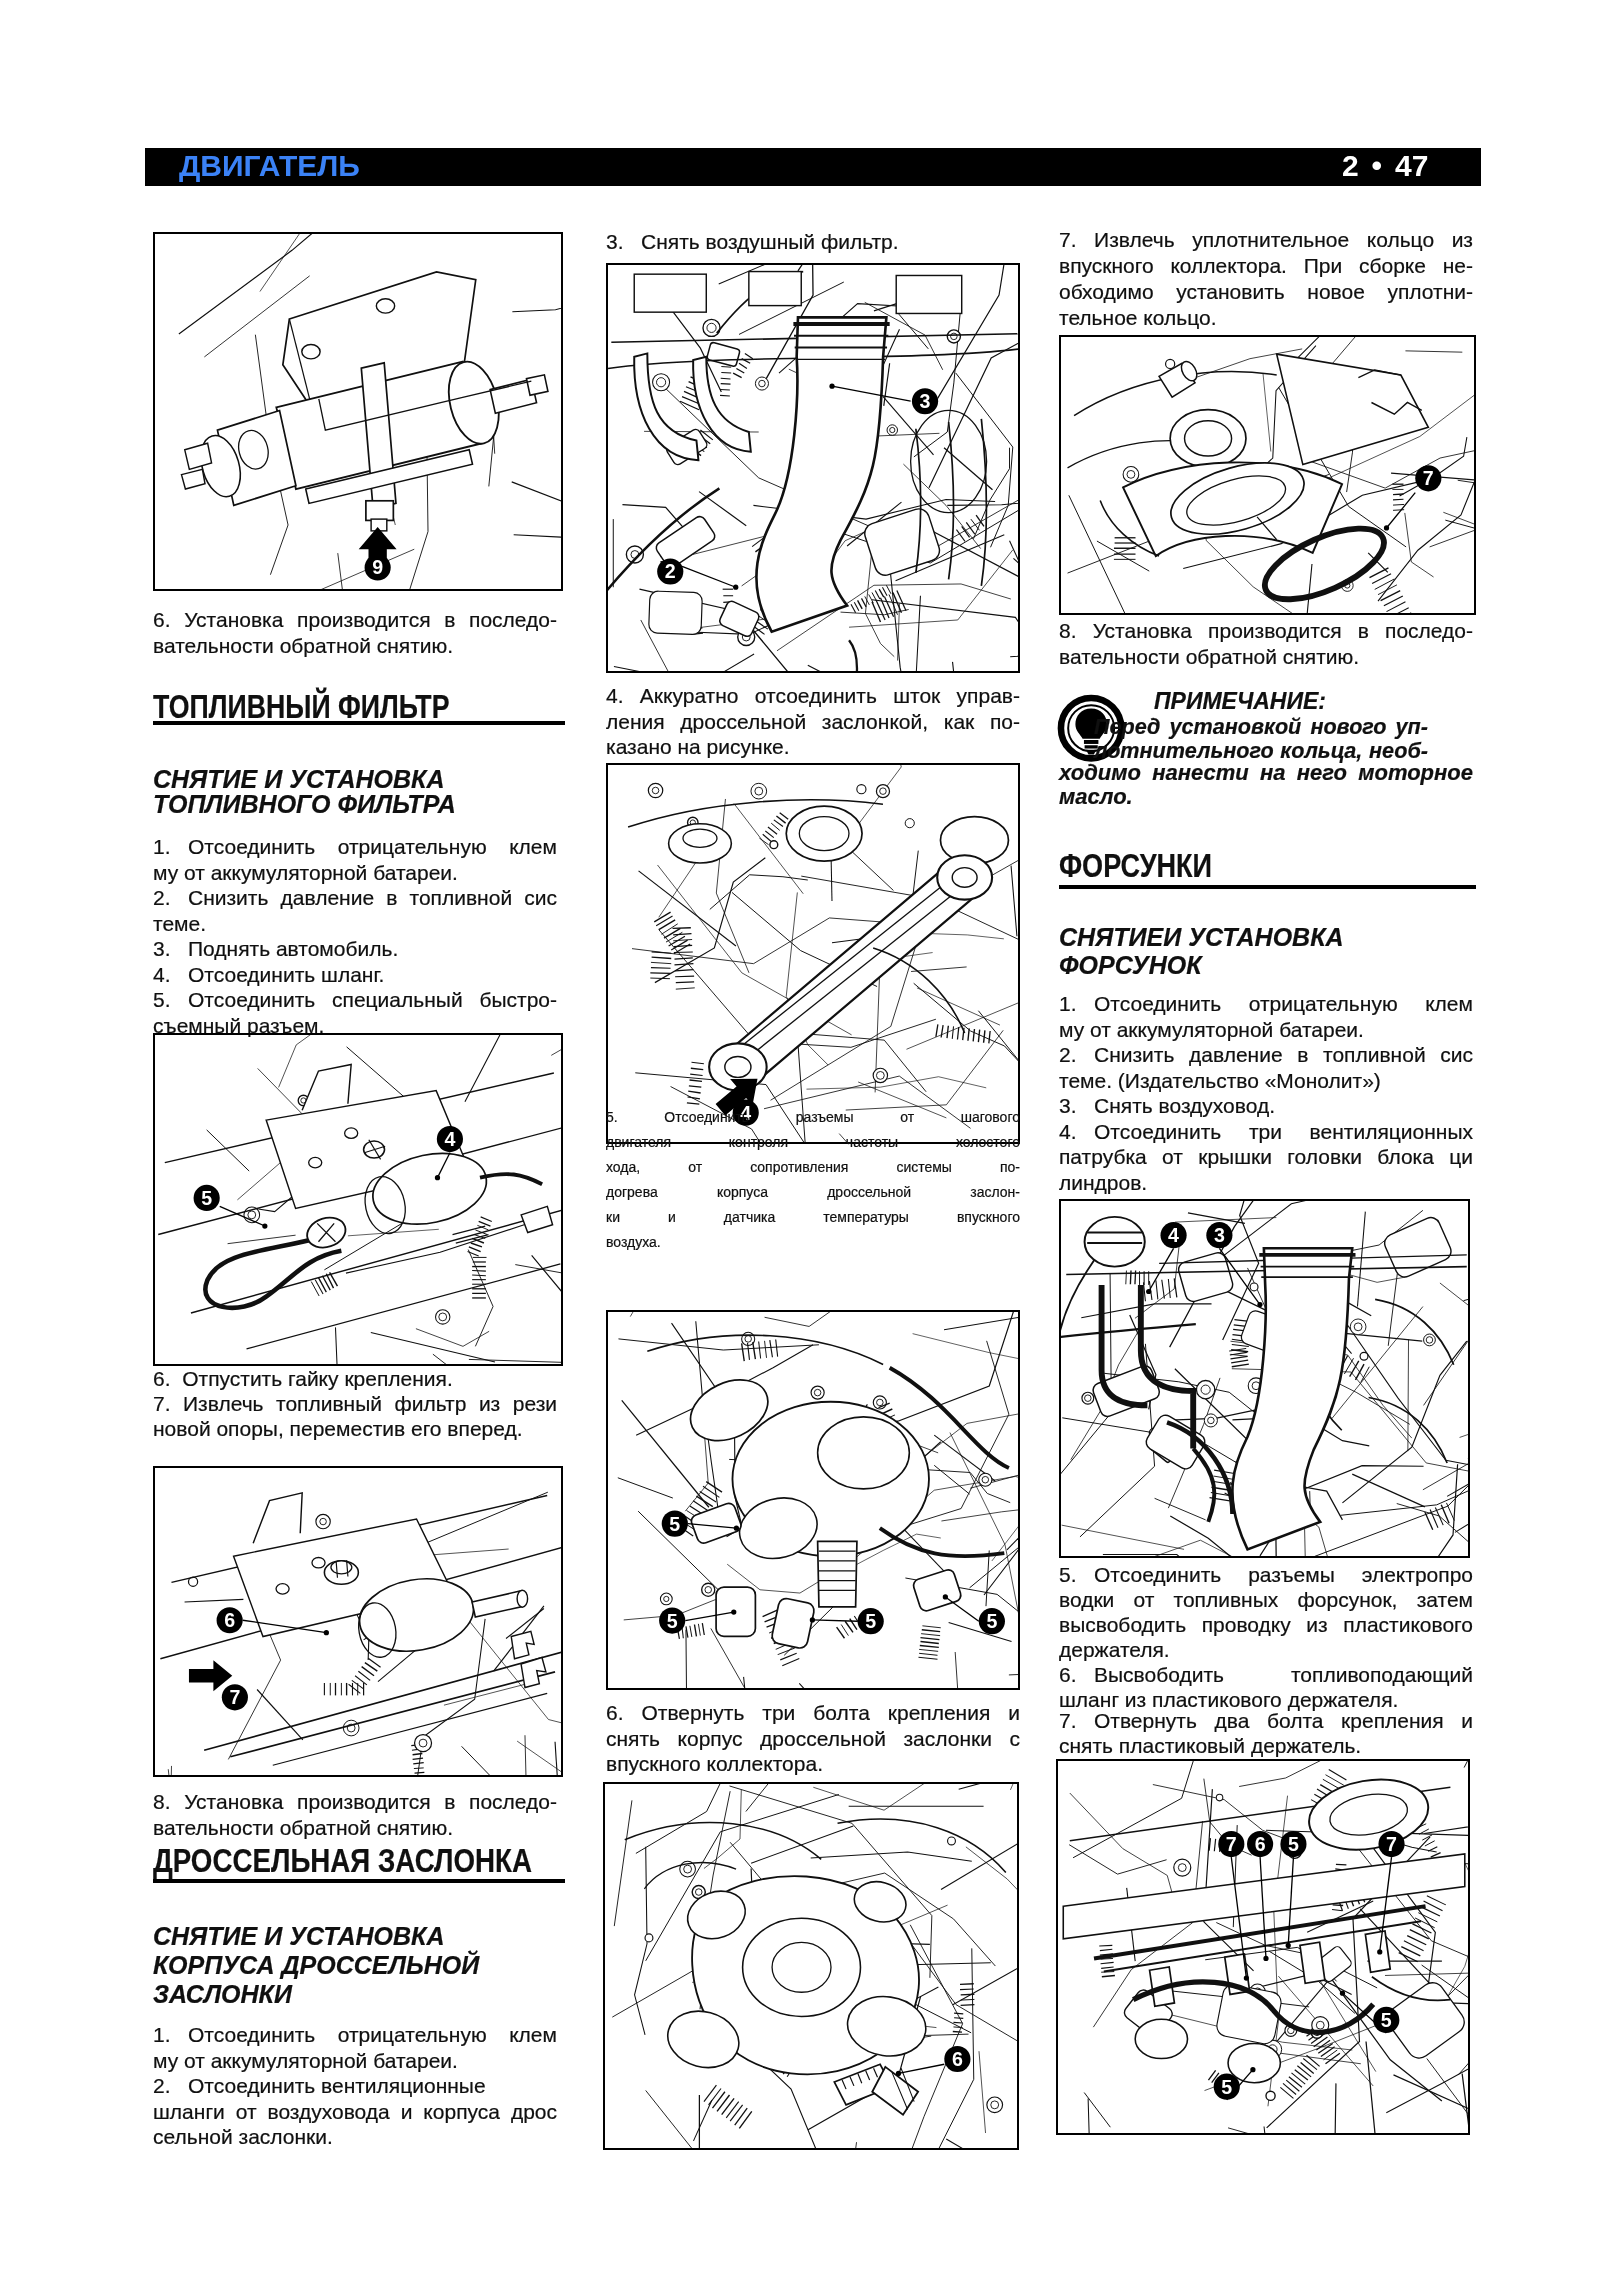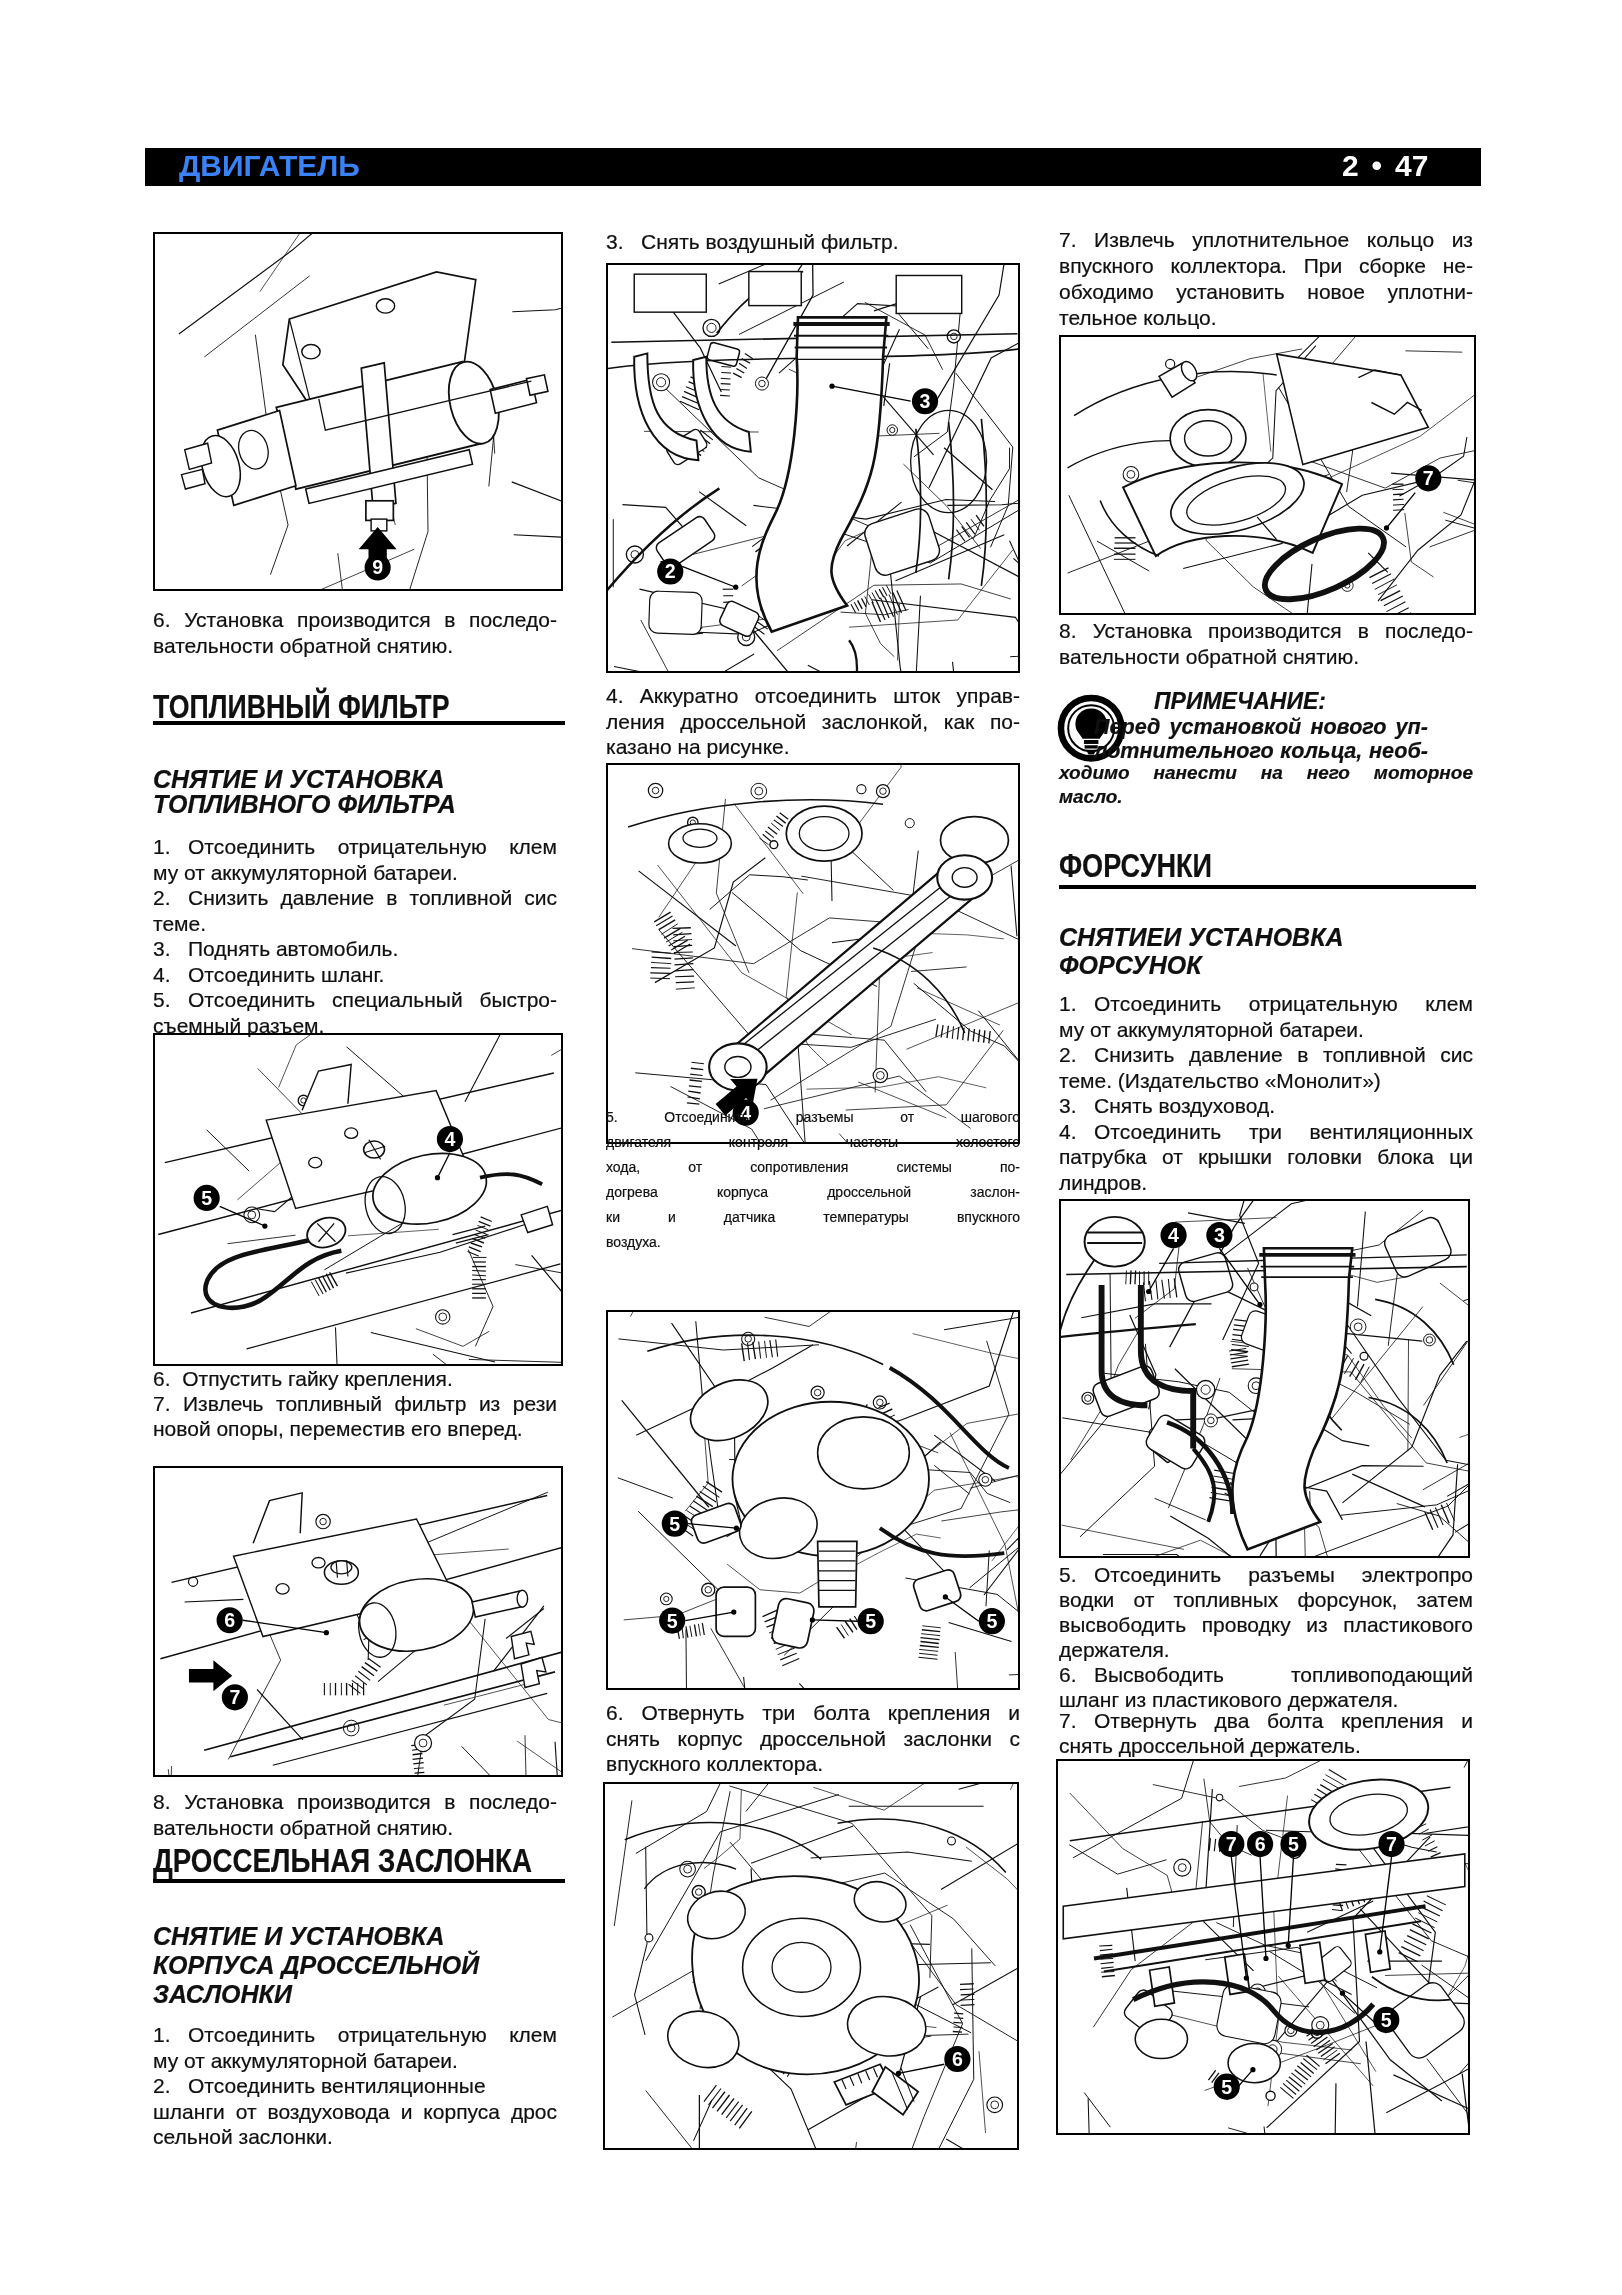--- a/index.html
+++ b/index.html
@@ -983,21 +983,21 @@
     <rect x="42" y="78" width="20" height="5" fill="#000"></rect>
     <path d="M44 85 L60 85 L56 92 L48 92 Z" fill="#000"></path>
   </svg>
 <div class="tb" style="left:1139px;top:690px;width:334px;font-size:23px;line-height:23.6px;font-weight:bold;font-style:italic;margin-left:15px;">
     <div class="ll">ПРИМЕЧАНИЕ:</div>
   </div>
 <div class="tb" style="left:1094px;top:715px;width:334px;font-size:21.6px;line-height:23.6px;font-weight:bold;font-style:italic;">
     <div class="lj">Перед установкой нового уп-</div>
     <div class="lj">лотнительного кольца, необ-</div>
   </div>
-<div class="tb" style="left:1059px;top:761px;width:414px;font-size:19px;line-height:23.6px;font-weight:bold;font-style:italic;">
+<div class="tb" style="left:1059px;top:761px;width:414px;font-size:22px;line-height:23.6px;font-weight:bold;font-style:italic;">
     <div class="lj">ходимо нанести на него моторное</div>
     <div class="ll">масло.</div>
   </div>
 <div class="tb" style="left:1059px;top:849px;font-size:33px;line-height:33px;font-weight:bold;transform:scaleX(0.82);transform-origin:0 50%;white-space:pre;">ФОРСУНКИ</div>
 <div style="position:absolute;left:1059px;top:885px;width:417px;height:3.9px;background:#000"></div>
 <div class="tb" style="left:1059px;top:923px;width:414px;font-size:25px;line-height:28px;font-weight:bold;font-style:italic;">
     <div class="ll">СНЯТИЕИ УСТАНОВКА</div>
     <div class="ll">ФОРСУНОК</div>
   </div>
 <div class="tb" style="left:1059px;top:991px;width:414px;font-size:21px;line-height:25.5px;">
@@ -1214,21 +1214,21 @@
 <div class="tb" style="left:1059px;top:1562px;width:414px;font-size:21px;line-height:25px;">
     <div class="lj"><span style="display:inline-block;width:35px">5.</span>Отсоединить разъемы электропро</div>
     <div class="lj">водки от топливных форсунок, затем</div>
     <div class="lj">высвободить проводку из пластикового</div>
     <div class="ll">держателя.</div>
     <div class="lj"><span style="display:inline-block;width:35px">6.</span>Высвободить       топливоподающий</div>
     <div class="ll">шланг из пластикового держателя.</div>
   </div>
 <div class="tb" style="left:1059px;top:1708px;width:414px;font-size:21px;line-height:25px;">
     <div class="lj"><span style="display:inline-block;width:35px">7.</span>Отвернуть два болта крепления и</div>
-    <div class="ll">снять дроссельной держатель.</div>
+    <div class="ll">снять пластиковый держатель.</div>
   </div>
 <div style="position:absolute;left:1056px;top:1759px;width:414px;height:376px;border:2.6px solid #000;box-sizing:border-box;overflow:hidden"><svg width="414" height="376" viewBox="0 0 633 575">
       <path d="M425 493 L423 623 L476 701" fill="none" stroke="#101010" stroke-width="1.8"></path>
       <path d="M323 291 L397 336 L454 386" fill="none" stroke="#101010" stroke-width="1.5"></path>
       <path d="M471 429 L493 655" fill="none" stroke="#101010" stroke-width="1.9"></path>
       <path d="M465 110 L577 262 L564 359 L548 435" fill="none" stroke="#101010" stroke-width="1.8"></path>
       <path d="M145 36 L254 59 L313 106 L371 128" fill="none" stroke="#101010" stroke-width="1.3"></path>
       <path d="M236 43 L223 246 L299 321" fill="none" stroke="#101010" stroke-width="1.8"></path>
       <path d="M618 478 L645 694 L540 871" fill="none" stroke="#101010" stroke-width="1.9"></path>
       <path d="M318 106 L468 111 L541 132 L579 139" fill="none" stroke="#101010" stroke-width="1.6"></path>

